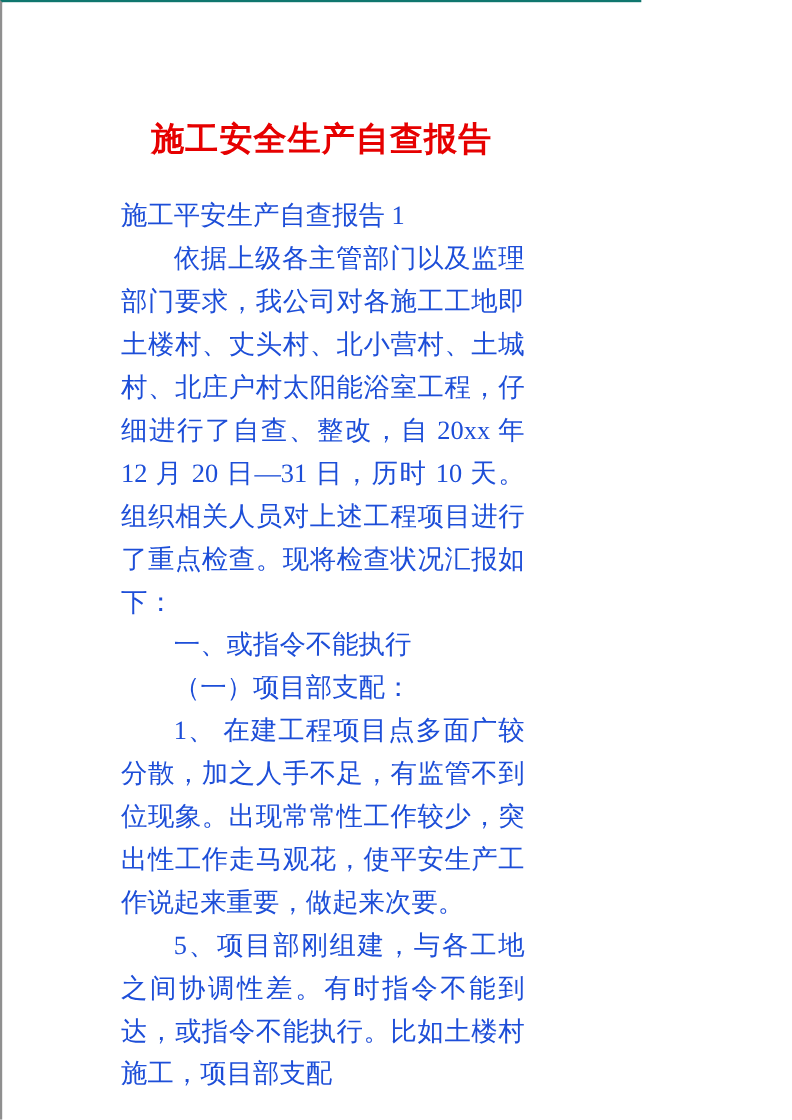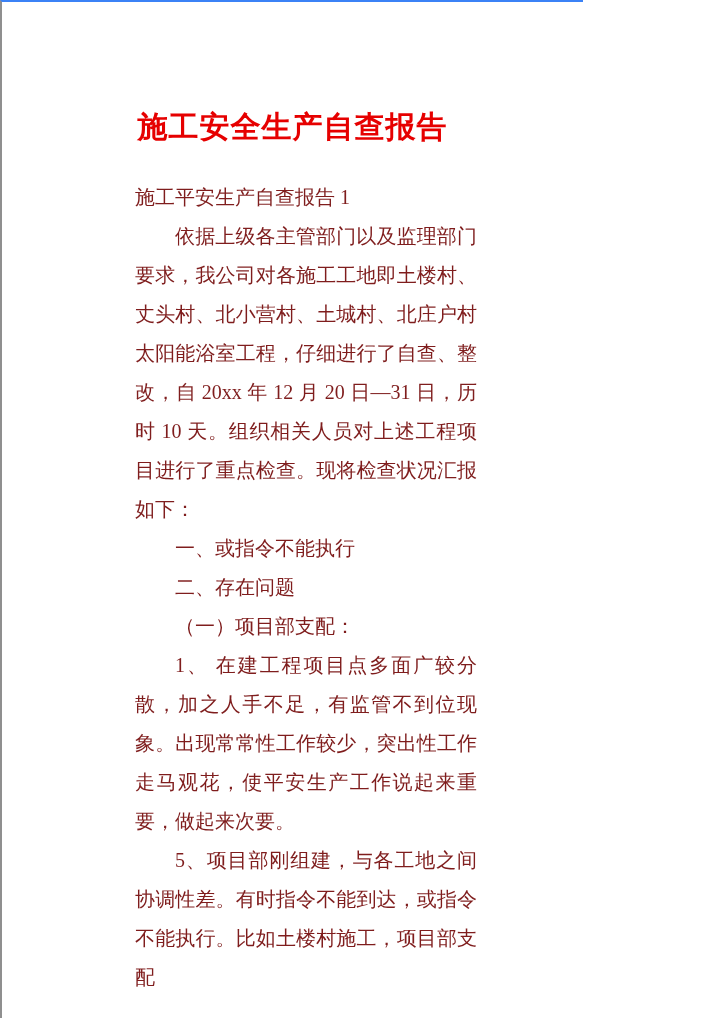--- a/index.html
+++ b/index.html
@@ -6,42 +6,41 @@
     margin: 0;
     padding: 0;
     background: #ffffff;
   }
   .page {
     position: relative;
     width: 583px;
     height: 1018px;
     box-sizing: border-box;
     background: #ffffff;
-    border-top: 2px solid #3b82f6;
+    border-top: 2px solid #0f766e;
     border-left: 2px solid #8f8f8f;
     overflow: hidden;
     font-family: "Liberation Serif", "DejaVu Serif", serif;
   }
   .doc-title {
     margin: 102px 0 28px 0;
     padding: 0;
     text-align: center;
     font-size: 30px;
     font-weight: bold;
     line-height: 46px;
     color: #e60000;
     letter-spacing: 1px;
   }
   .doc-body {
     padding: 0 106px 0 108px;
-    font-size: 20px;
+    font-size: 24px;
     line-height: 39px;
-    color: #7f1d1d;
+    color: #1d4ed8;
     text-align: justify;
-    margin-left: 25px;
   }
   .para {
     margin: 0;
     padding: 0;
     text-indent: 2em;
   }
   .para.no-indent {
     text-indent: 0;
   }
 </style>
@@ -54,21 +53,20 @@
 
   <div class="doc-body">
 
     <p class="para no-indent">施工平安生产自查报告 1</p>
 
     <p class="para">依据上级各主管部门以及监理部门要求，我公司对各施工工地即土楼村、丈头村、北小营村、土城村、北庄户村太阳能浴室工程，仔细进行了自查、整改，自 20xx 年 12 月 20 日—31 日，历时 10 天。组织相关人员对上述工程项目进行了重点检查。现将检查状况汇报如下：</p>
 
     <p class="para">一、或指令不能执行</p>
 
 
-    <p class="para">二、存在问题</p>
 
     <p class="para">（一）项目部支配：</p>
 
     <p class="para">1、 在建工程项目点多面广较分散，加之人手不足，有监管不到位现象。出现常常性工作较少，突出性工作走马观花，使平安生产工作说起来重要，做起来次要。</p>
 
     <p class="para">5、项目部刚组建，与各工地之间协调性差。有时指令不能到达，或指令不能执行。比如土楼村施工，项目部支配</p>
 
   </div>
 </div>
 

